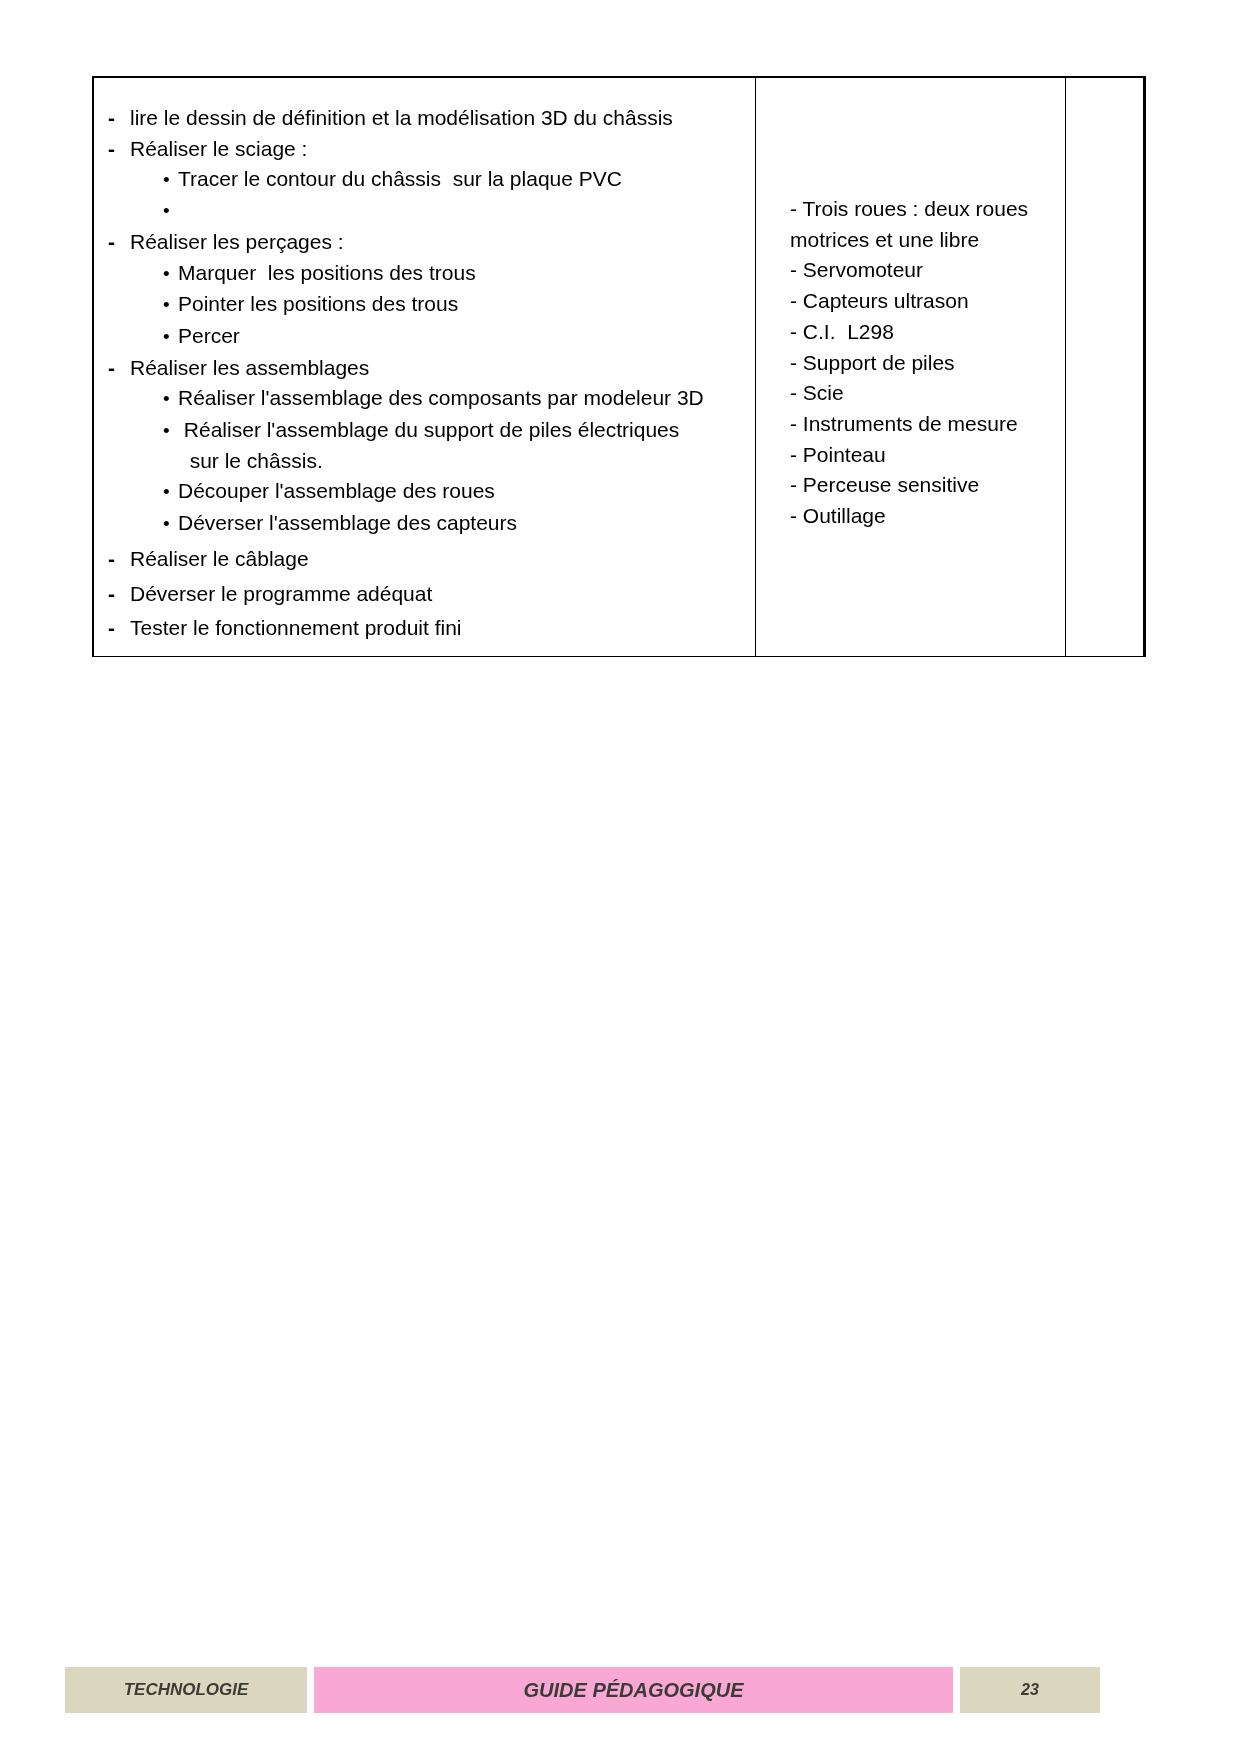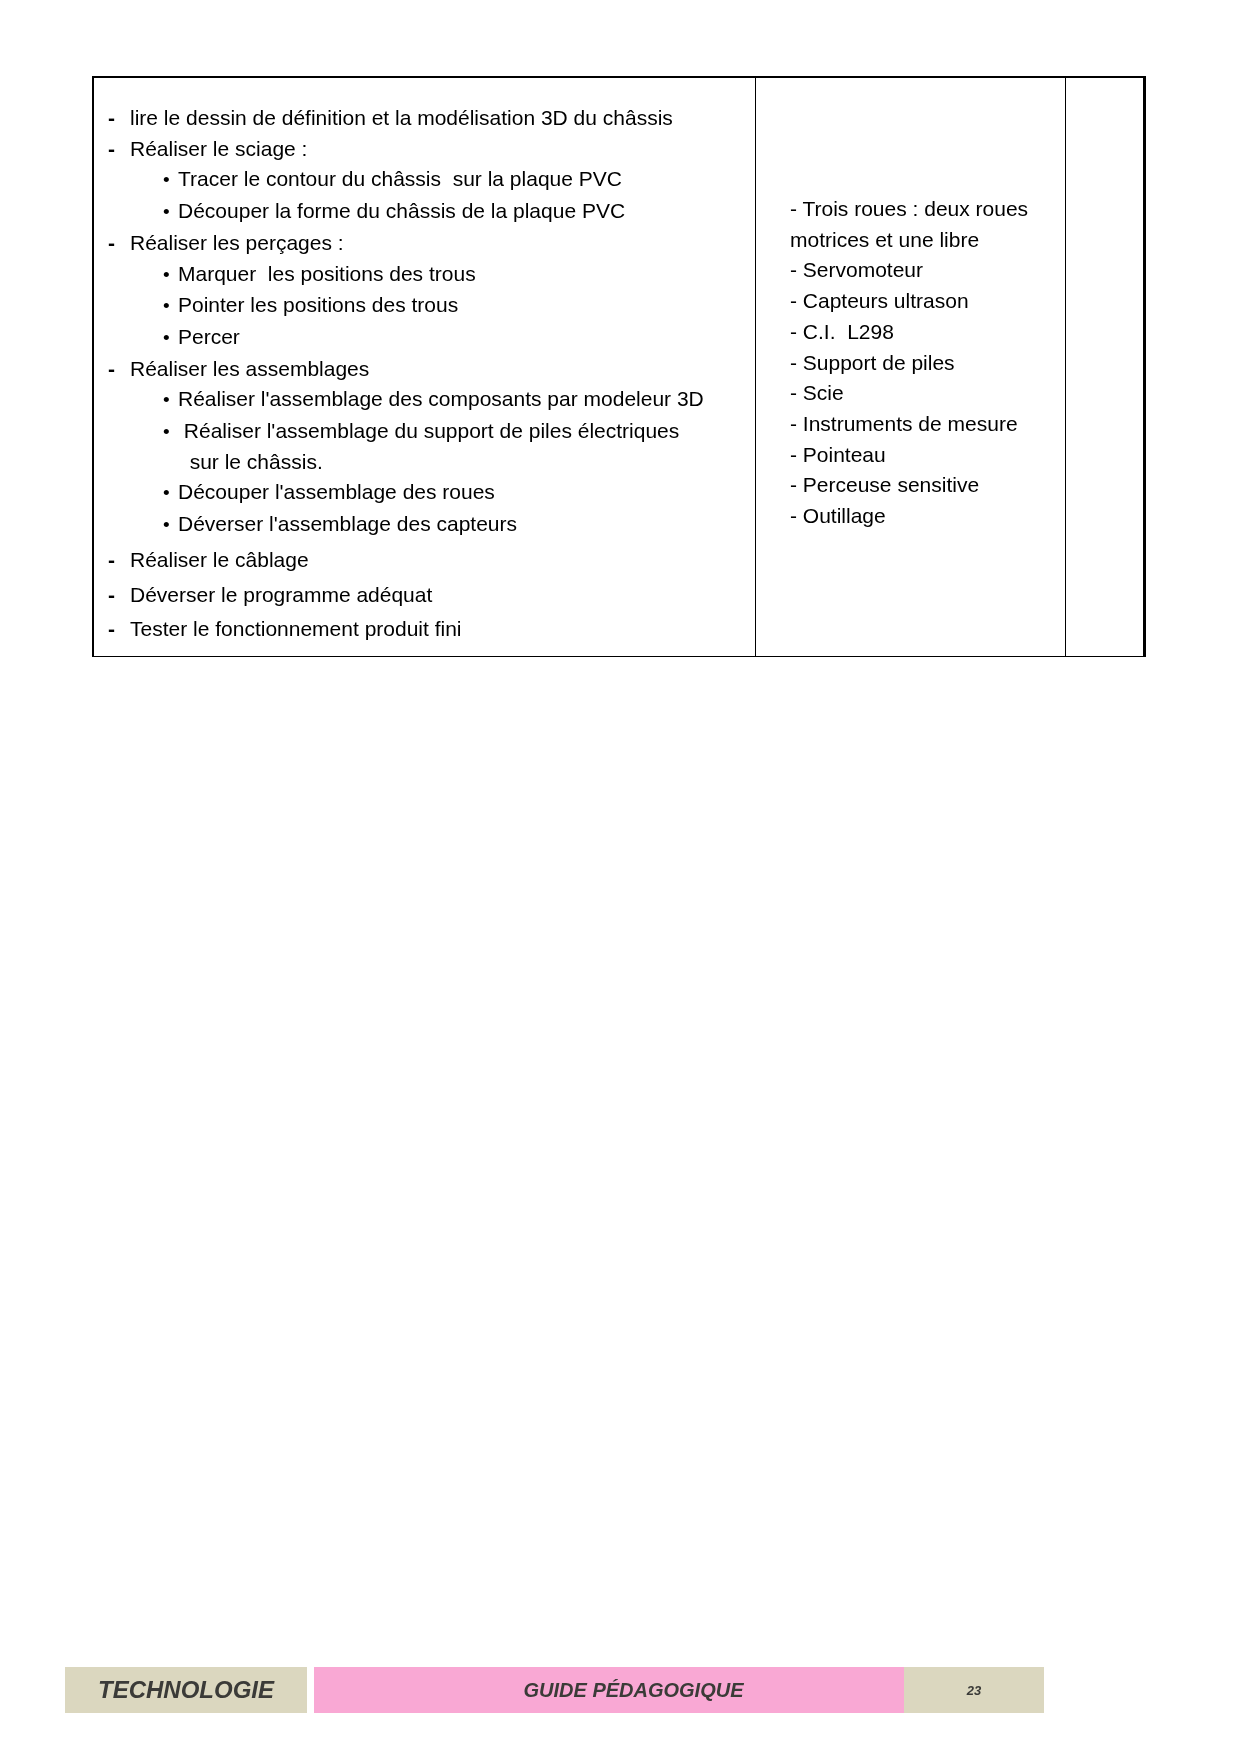--- a/index.html
+++ b/index.html
@@ -41,23 +41,23 @@
   .material { white-space:pre-wrap; }
 
   
   .footer-box {
     position:absolute; top:1667px; height:46px;
     background:#DBD7BF;
     display:flex; align-items:center; justify-content:center;
     font-style:italic; font-weight:bold;
     color:#3B3B38;
   }
-  .fb-left   { left:65px;  width:242px; font-size:24px; }
+  .fb-left   { left:65px;  width:242px; font-size:17px; }
   .fb-center { left:314px; width:639px; font-size:20px; }
-  .fb-right  { left:904px; width:140px; font-size:13px; }
+  .fb-right  { left:960px; width:140px; font-size:16px; }
 </style>
 </head>
 <body>
 
 <div class="page">
 
   <div class="tbl">
 
     <div class="cell cell-tasks">
       <div class="task lvl1">
@@ -67,21 +67,20 @@
       <div class="task lvl1">
           <span class="marker">-</span>
           <span class="text">Réaliser le sciage :</span>
         </div>
       <div class="task lvl2">
           <span class="marker">•</span>
           <span class="text">Tracer le contour du châssis  sur la plaque PVC</span>
         </div>
       <div class="task lvl2">
           <span class="marker">•</span>
-          <span class="text">Découper la forme du châssis de la plaque PVC</span>
         </div>
       <div class="task lvl1">
           <span class="marker">-</span>
           <span class="text">Réaliser les perçages :</span>
         </div>
       <div class="task lvl2">
           <span class="marker">•</span>
           <span class="text">Marquer  les positions des trous</span>
         </div>
       <div class="task lvl2">

